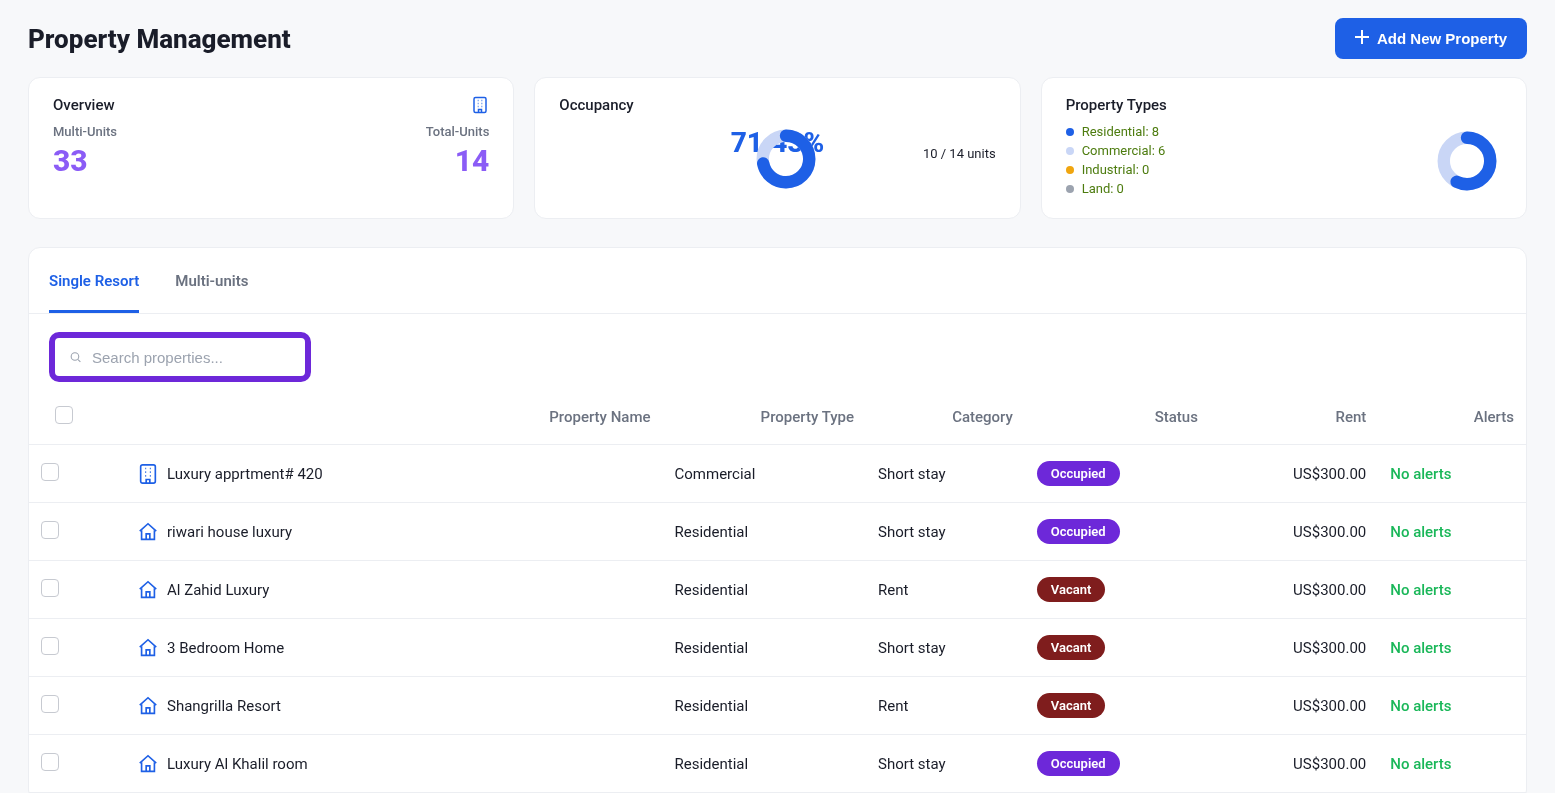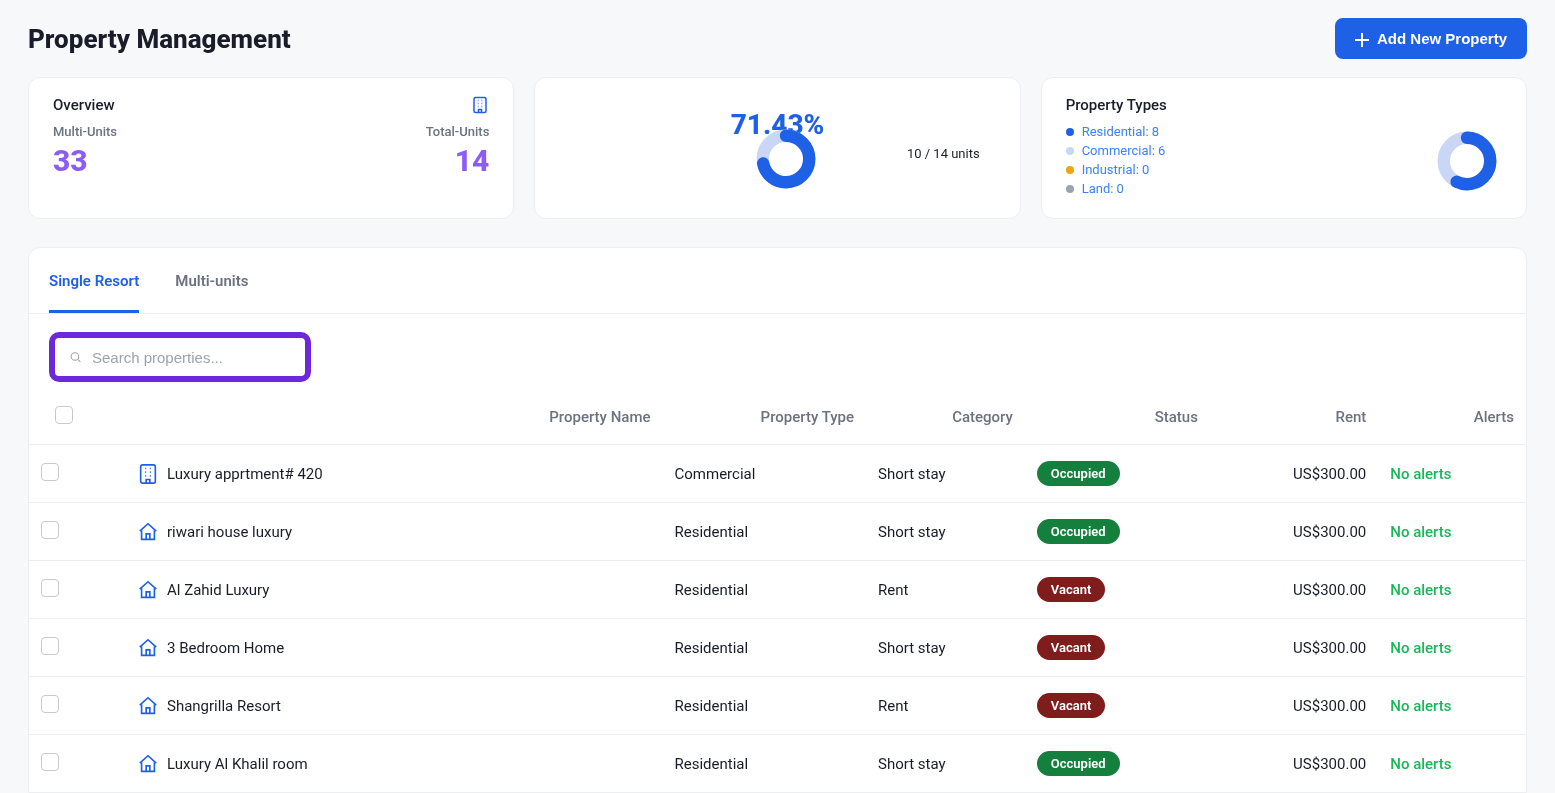--- a/index.html
+++ b/index.html
@@ -1,59 +1,59 @@
 <!DOCTYPE html>
 <html><head>
 <meta charset="utf-8">
 <style>
 *{box-sizing:border-box;margin:0;padding:0;}
 body{font-family:-apple-system,BlinkMacSystemFont,"Segoe UI",Roboto,Helvetica,Arial,sans-serif;background:#f7f8fa;color:#1a1d29;width:1555px;}
 .page{padding:18px 28px;}
 .header{display:flex;justify-content:space-between;align-items:center;margin-bottom:18px;}
 .title{font-size:26px;font-weight:800;color:#1a1d29;}
-.btn-primary{background:#1e60e6;color:#fff;border:none;border-radius:8px;padding:12px 20px;font-size:15px;font-weight:600;display:flex;align-items:flex-end;gap:8px;cursor:pointer;}
+.btn-primary{background:#1e60e6;color:#fff;border:none;border-radius:8px;padding:12px 20px;font-size:15px;font-weight:600;display:flex;align-items:flex-start;gap:8px;cursor:pointer;}
 .plus-icon{display:inline-block;width:14px;height:14px;position:relative;}
 .plus-icon::before,.plus-icon::after{content:"";position:absolute;background:#fff;}
 .plus-icon::before{width:14px;height:2px;top:6px;left:0;}
 .plus-icon::after{width:2px;height:14px;left:6px;top:0;}
 .cards{display:flex;gap:20px;margin-bottom:28px;}
 .card{background:#fff;border:1px solid #eceef2;border-radius:12px;padding:18px 24px;flex:1;position:relative;min-height:140px;}
 .card-title{font-size:15px;font-weight:500;color:#1a1d29;margin-bottom:10px;}
 .overview-row{display:flex;justify-content:space-between;align-items:flex-start;margin-top:6px;}
 .ov-col{display:flex;flex-direction:column;}
 .ov-label{font-size:13px;color:#6b7280;font-weight:500;margin-bottom:4px;}
 .ov-val{font-size:30px;font-weight:800;color:#8b5cf6;}
 .ov-right{text-align:right;align-items:flex-end;}
 .ov-icon{position:absolute;top:18px;right:24px;color:#1e60e6;}
 .occ-row{display:flex;align-items:center;justify-content:center;margin-top:12px;}
 .occ-pct{font-size:28px;font-weight:800;color:#1e60e6;}
-.occ-units{font-size:13px;color:#1a1d29;position:absolute;right:40px;top:68px;}
+.occ-units{font-size:13px;color:#1a1d29;position:absolute;right:24px;top:68px;}
 .donut{width:62px;height:62px;}
 .pt-list{list-style:none;margin-top:6px;}
-.pt-item{font-size:13px;color:#3b82f6;display:flex;align-items:center;gap:8px;margin-bottom:4px;}
+.pt-item{font-size:13px;color:#4d7c0f;display:flex;align-items:center;gap:8px;margin-bottom:4px;}
 .dot{width:8px;height:8px;border-radius:50%;display:inline-block;}
 .pt-donut{position:absolute;right:28px;top:52px;}
 .panel{background:#fff;border:1px solid #eceef2;border-radius:12px;padding:0 0 8px 0;}
 .tabs{display:flex;gap:36px;border-bottom:1px solid #eceef2;padding:0 20px;}
 .tab{padding:24px 0 20px 0;font-size:15px;font-weight:600;color:#6b7280;cursor:pointer;border-bottom:3px solid transparent;}
 .tab.active{color:#1e60e6;border-bottom-color:#1e60e6;}
 .search-wrap{padding:18px 20px 8px 20px;}
 .search{display:flex;align-items:center;gap:10px;border:6px solid #6d28d9;border-radius:10px;padding:10px 14px;width:262px;}
 .search input{border:none;outline:none;font-size:15px;flex:1;color:#1a1d29;}
 .search input::placeholder{color:#9ca3af;}
 .search-icon{width:18px;height:18px;color:#9ca3af;}
 .table{width:100%;border-collapse:collapse;}
 .table th{text-align:right;font-size:15px;font-weight:500;color:#6b7280;padding:16px 12px;border-bottom:1px solid #eceef2;}
 .table td{font-size:15px;color:#1a1d29;padding:16px 12px;border-bottom:1px solid #eceef2;vertical-align:middle;}
 .th-check,.td-check{padding-left:24px;width:56px;}
 .chk{width:18px;height:18px;border:1.5px solid #c7cad1;border-radius:4px;cursor:pointer;display:inline-block;}
 .prop-cell{display:flex;align-items:center;gap:8px;margin-left:40px;}
 .prop-icon{width:22px;height:22px;color:#1e60e6;flex-shrink:0;}
 .badge{display:inline-block;padding:5px 14px;border-radius:999px;font-size:13px;font-weight:600;color:#fff;}
-.badge.occupied{background:#15803d;}
+.badge.occupied{background:#6d28d9;}
 .badge.vacant{background:#7f1d1d;}
 .no-alerts{color:#1ab759;font-weight:500;}
 .th-rent,.td-rent{text-align:right;padding-right:40px;}
 .th-alerts,.td-alerts{padding-right:32px;}
 </style>
 </head>
 <body>
 
 <div class="page">
   <div class="header">
@@ -80,20 +80,21 @@
           <span class="ov-val">33</span>
         </div>
         <div class="ov-col ov-right">
           <span class="ov-label">Total-Units</span>
           <span class="ov-val">14</span>
         </div>
       </div>
     </div>
 
     <div class="card">
+      <div class="card-title">Occupancy</div>
       <div class="occ-row">
         <span class="occ-pct">71.43%</span>
         <svg class="donut" viewBox="0 0 40 40" style="position:absolute;left:220px;top:50px;">
           <circle cx="20" cy="20" r="15" fill="none" stroke="#c9d6f6" stroke-width="8"></circle>
           <circle cx="20" cy="20" r="15" fill="none" stroke="#1e60e6" stroke-width="8" stroke-dasharray="67.3 26.9" transform="rotate(-90 20 20)" stroke-linecap="round"></circle>
         </svg>
         <span class="occ-units">10 / 14 units</span>
       </div>
     </div>
 

